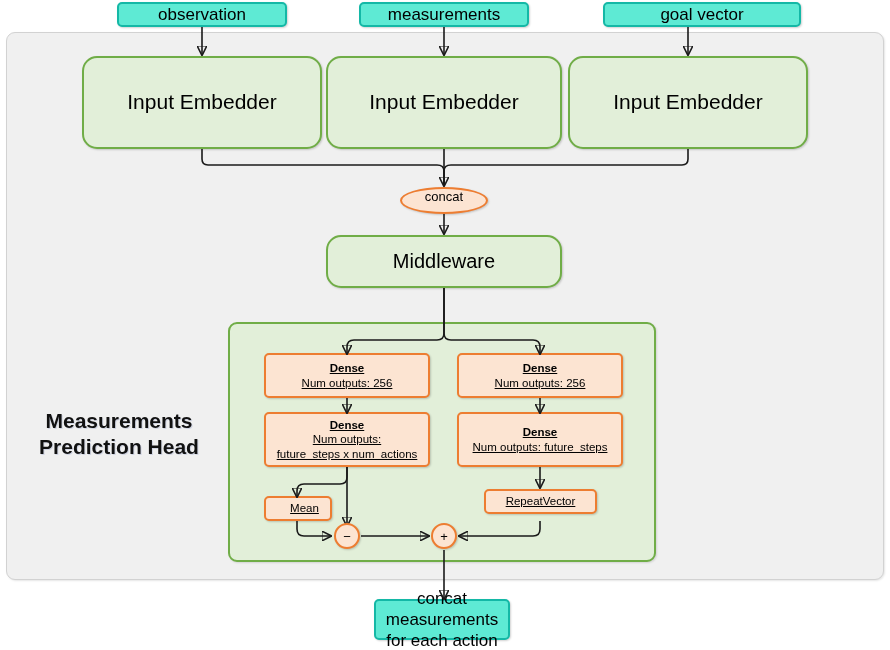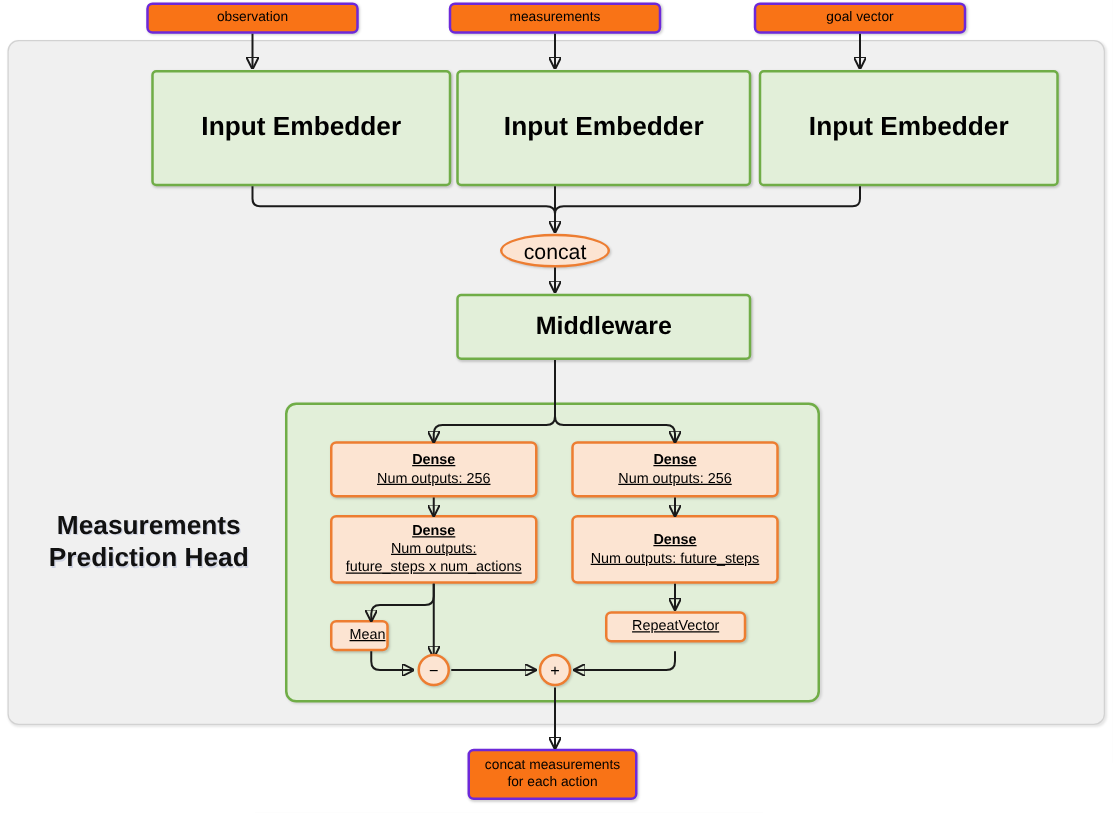--- a/index.html
+++ b/index.html
@@ -64,61 +64,60 @@
     text-align: center;
     font-size: 21px;
     font-weight: bold;
     color: #111111;
     line-height: 1.22;
     text-shadow: 1px 1px 0 rgba(150,160,200,0.35);
   }
 
   
   .io {
-    background: #f97316;
-    border: 2px solid #6d28d9;
+    background: #5eead4;
+    border: 2px solid #14b8a6;
     border-radius: 5px;
-    font-size: 11px;
+    font-size: 17px;
     box-shadow: 1px 1px 2px rgba(0,0,0,0.18);
   }
 
   
   .green {
     background: #e2efd9;
     border: 2px solid #70ad47;
-    border-radius: 4px;
-    font-weight: bold;
-    box-shadow: 1px 1px 2px rgba(0,0,0,0.18);
-    margin-left: 39px;
+    border-radius: 15px;
+    font-weight: normal;
+    box-shadow: 1px 1px 2px rgba(0,0,0,0.18);
   }
   .embedder { font-size: 21px; }
   .middleware { font-size: 20px; }
 
   
   .orange {
     background: #fce4d2;
     border: 2px solid #ed7d31;
     border-radius: 5px;
     font-size: 11.5px;
     box-shadow: 1px 1px 2px rgba(0,0,0,0.18);
     text-decoration: underline;
   }
   .orange b { font-weight: bold; }
 
   
   .ellipse {
     position: absolute;
     box-sizing: border-box;
     display: flex;
-    align-items: flex-end;
+    align-items: flex-start;
     justify-content: center;
     background: #fce4d2;
     border: 2px solid #ed7d31;
     border-radius: 50%;
-    font-size: 17px;
+    font-size: 13px;
     color: #000;
     box-shadow: 1px 1px 2px rgba(0,0,0,0.18);
   }
 
   
   .op {
     position: absolute;
     box-sizing: border-box;
     display: flex;
     align-items: center;
@@ -193,21 +192,21 @@
   </svg>
 
   <div class="node io" style="left:117px; top:2px; width:170px; height:25px;">
     <span class="stack">observation</span>
   </div>
 
   <div class="node io" style="left:359px; top:2px; width:170px; height:25px;">
     <span class="stack">measurements</span>
   </div>
 
-  <div class="node io" style="left:603px; top:2px; width:170px; height:25px;">
+  <div class="node io" style="left:603px; top:2px; width:198px; height:25px;">
     <span class="stack">goal vector</span>
   </div>
 
   <div class="node green embedder" style="left:82px; top:56px; width:240px; height:93px;">
     <span class="stack">Input Embedder</span>
   </div>
 
   <div class="node green embedder" style="left:326px; top:56px; width:236px; height:93px;">
     <span class="stack">Input Embedder</span>
   </div>
@@ -237,21 +236,21 @@
   </div>
 
   <div class="node orange" style="left:264px; top:412px; width:166px; height:55px;">
     <span class="stack">
       <b>Dense</b><br>
       <span>Num outputs:</span><br>
       <span>future_steps x num_actions</span>
     </span>
   </div>
 
-  <div class="node orange" style="left:264px; top:496px; width:47px; height:25px;padding-left:13px;">
+  <div class="node orange" style="left:264px; top:496px; width:68px; height:25px;padding-left:13px;">
     <span class="stack">Mean</span>
   </div>
 
   <div class="node orange" style="left:457px; top:353px; width:166px; height:45px;">
     <span class="stack">
       <b>Dense</b><br>
       <span>Num outputs: 256</span>
     </span>
   </div>
 

